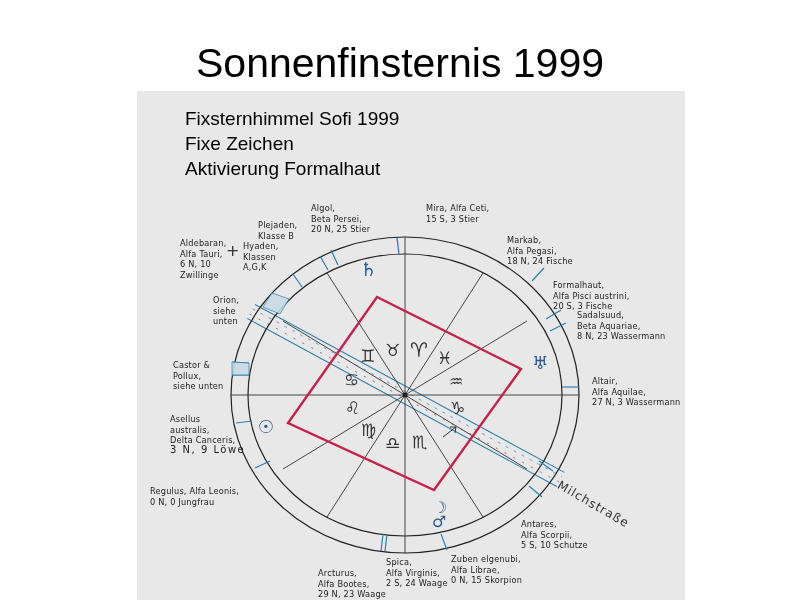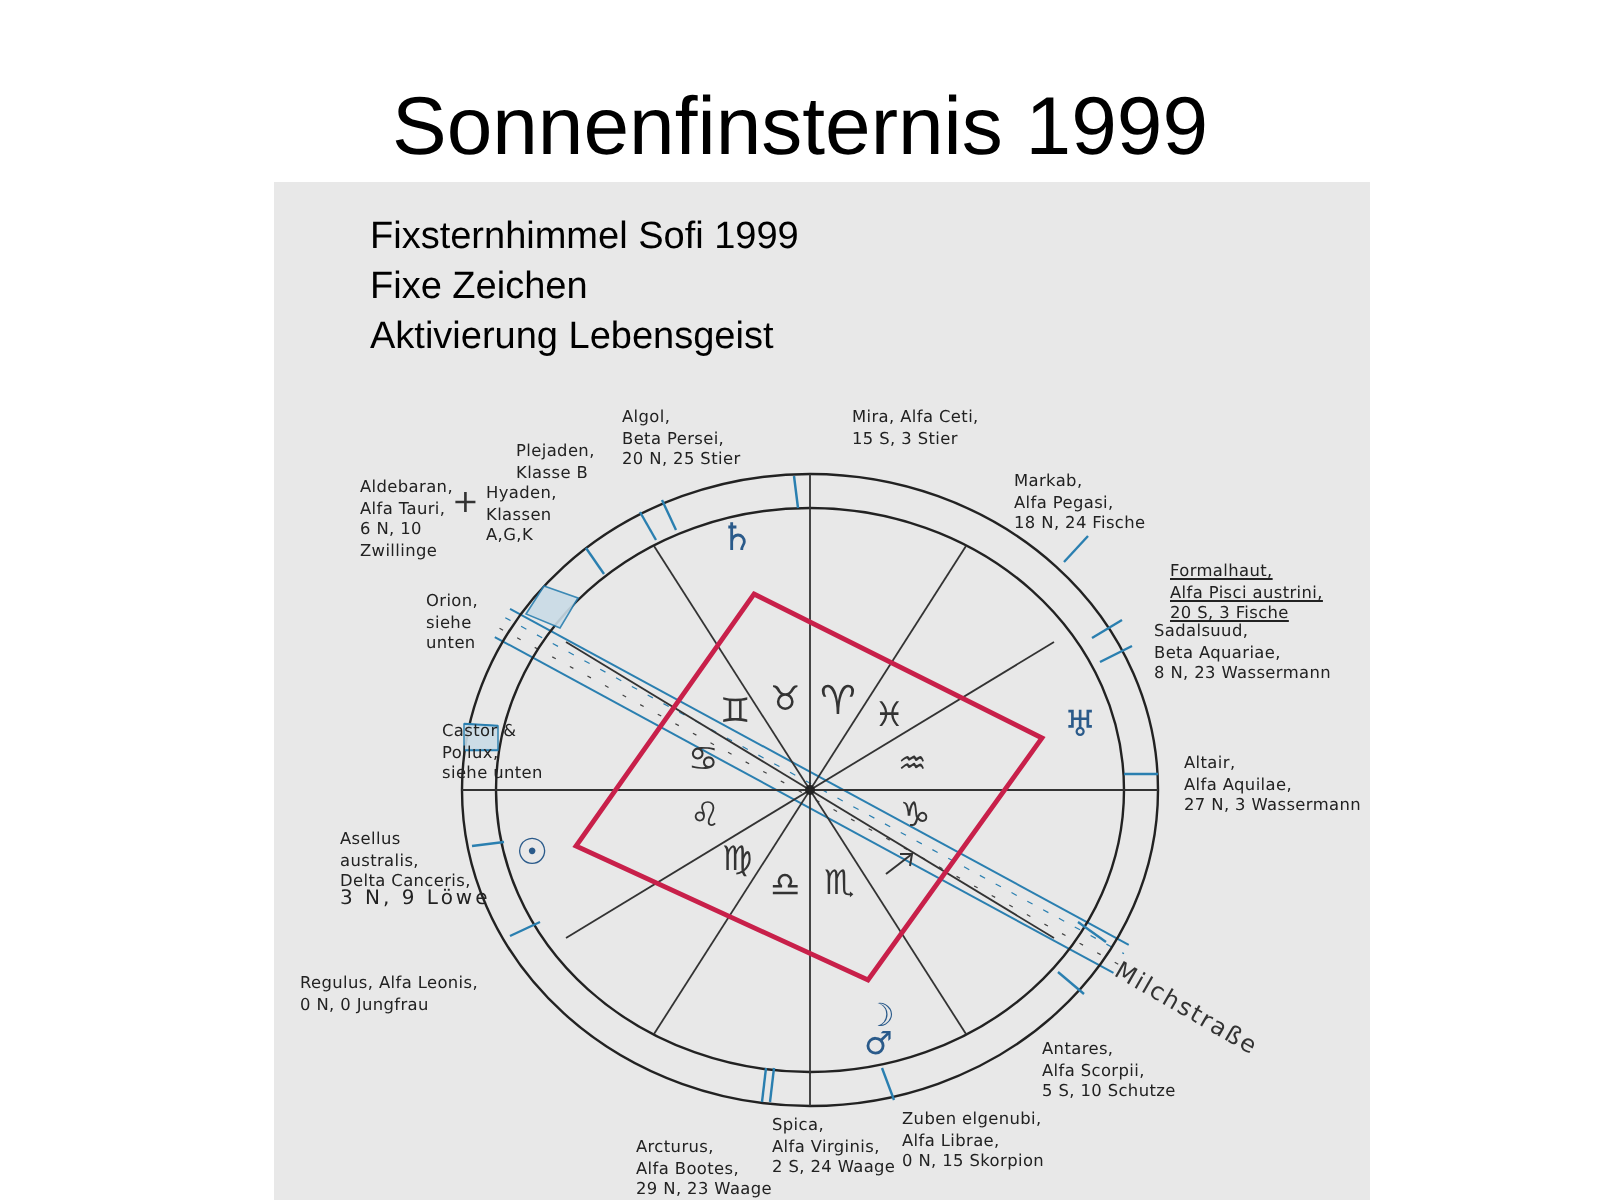--- a/index.html
+++ b/index.html
@@ -13,21 +13,21 @@
 </style>
 </head>
 <body>
 
 <div class="slide-title">Sonnenfinsternis 1999</div>
 
 <div class="scan"></div>
 
 <div class="heading" style="top:108px;">Fixsternhimmel Sofi 1999</div>
 <div class="heading" style="top:133px;">Fixe Zeichen</div>
-<div class="heading" style="top:158px;">Aktivierung Lebensgeist</div>
+<div class="heading" style="top:158px;">Aktivierung Formalhaut</div>
 
 <svg width="800" height="600">
 
   <g transform="rotate(28.5 405 395)">
     <line x1="230" y1="387" x2="582" y2="387" stroke="#2a7fb0" stroke-width="1"></line>
     <line x1="230" y1="403" x2="582" y2="403" stroke="#2a7fb0" stroke-width="1"></line>
     <line x1="230" y1="392" x2="582" y2="392" stroke="#2a7fb0" stroke-width="0.6" stroke-dasharray="3 6"></line>
     <line x1="230" y1="398" x2="582" y2="398" stroke="#444" stroke-width="0.6" stroke-dasharray="2 8"></line>
   </g>
 
@@ -110,33 +110,33 @@
 Klassen
 A,G,K</div>
 <div class="lbl" style="left:311px;top:203px;">Algol,
 Beta Persei,
 20 N, 25 Stier</div>
 <div class="lbl" style="left:382px;top:203px;margin-left:44px;">Mira, Alfa Ceti,
 15 S, 3 Stier</div>
 <div class="lbl" style="left:507px;top:235px;">Markab,
 Alfa Pegasi,
 18 N, 24 Fische</div>
-<div class="lbl" style="left:585px;top:280px;text-decoration:underline;">Formalhaut,
+<div class="lbl" style="left:553px;top:280px;">Formalhaut,
 Alfa Pisci austrini,
 20 S, 3 Fische</div>
 <div class="lbl" style="left:577px;top:310px;">Sadalsuud,
 Beta Aquariae,
 8 N, 23 Wassermann</div>
 <div class="lbl" style="left:592px;top:376px;">Altair,
 Alfa Aquilae,
 27 N, 3 Wassermann</div>
 <div class="lbl" style="left:213px;top:295px;">Orion,
 siehe
 unten</div>
-<div class="lbl" style="left:173px;top:360px;margin-left:48px;">Castor &amp;
+<div class="lbl" style="left:173px;top:360px;">Castor &amp;
 Pollux,
 siehe unten</div>
 <div class="lbl" style="left:170px;top:414px;">Asellus
 australis,
 Delta Canceris,</div>
 <div class="lbl" style="left:170px;top:445px;font-size:10px;letter-spacing:1.5px;">3 N, 9 Löwe</div>
 <div class="lbl" style="left:150px;top:486px;">Regulus, Alfa Leonis,
 0 N, 0 Jungfrau</div>
 <div class="lbl" style="left:318px;top:552px;margin-top:16px;">Arcturus,
 Alfa Bootes,

